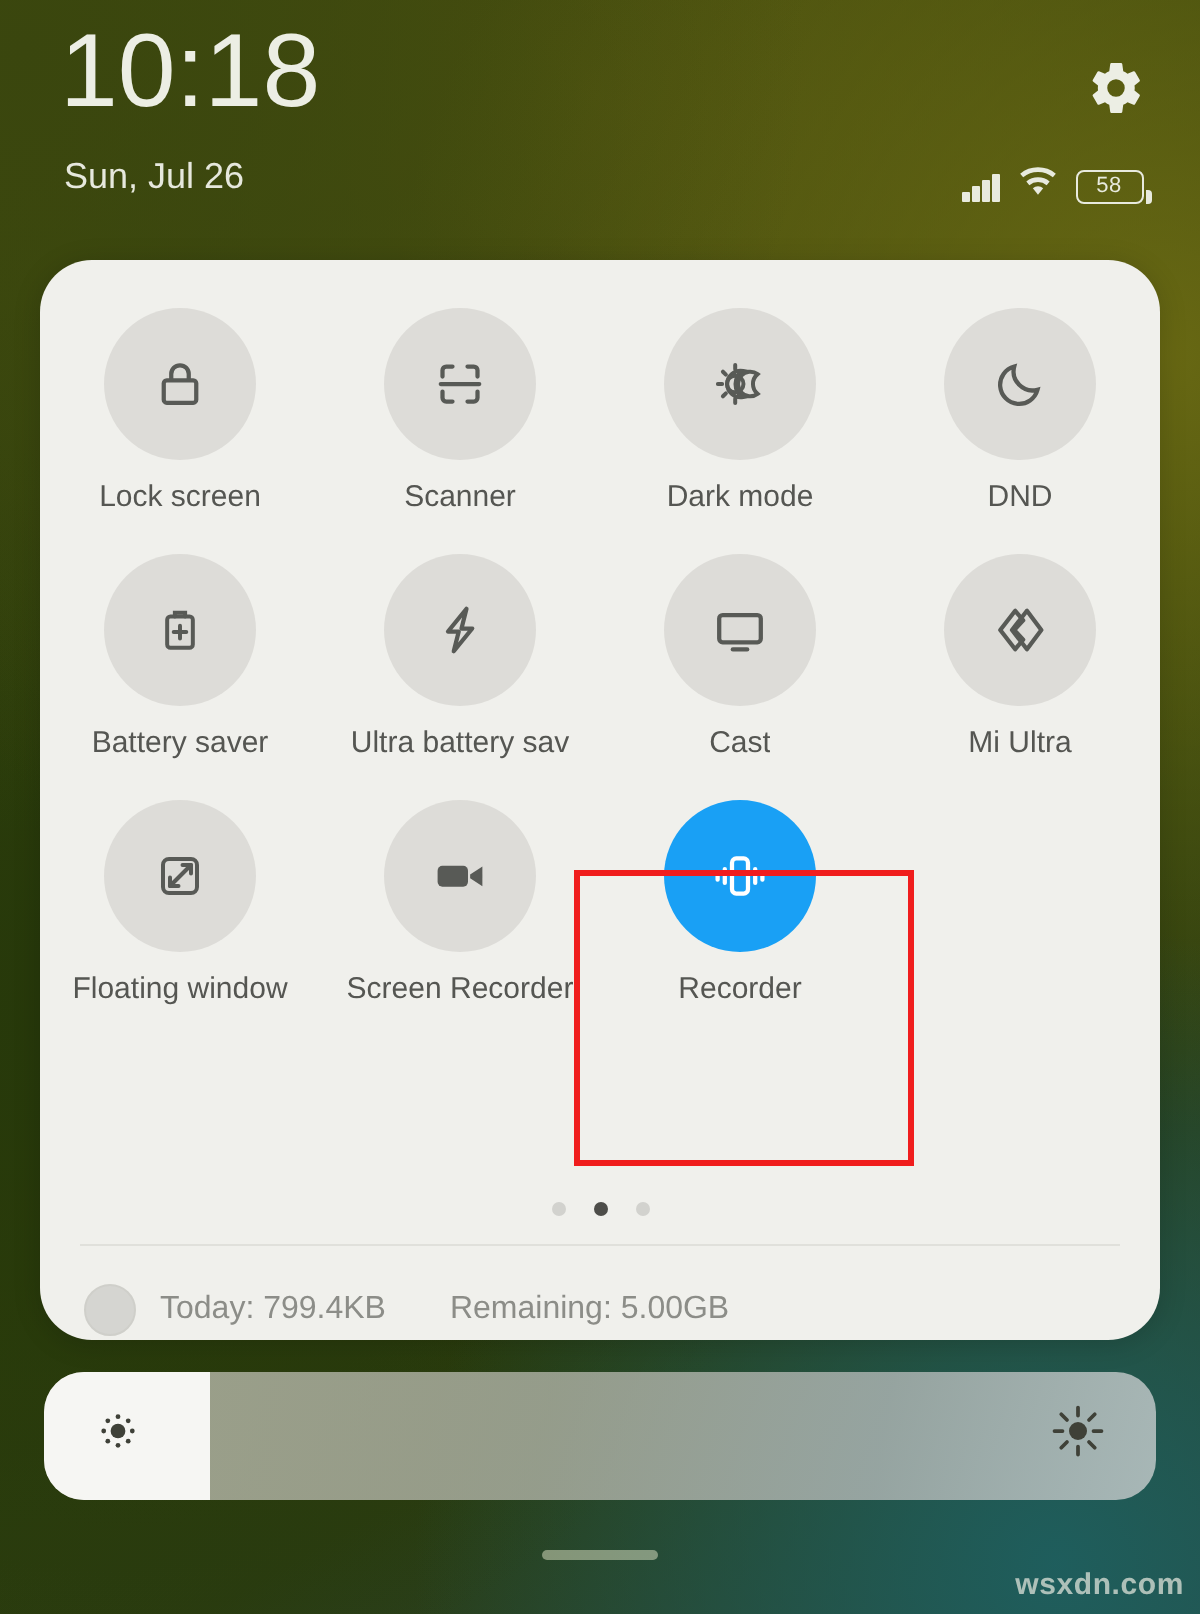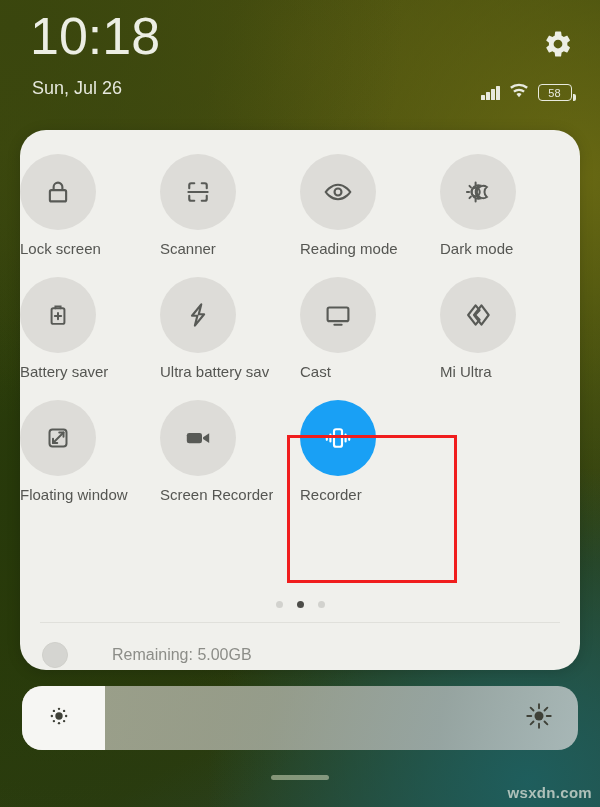--- a/index.html
+++ b/index.html
@@ -114,21 +114,21 @@
     left: 0;
     width: 100%;
     display: grid;
     grid-template-columns: repeat(4, 1fr);
     row-gap: 20px;
   }
 
   .toggle-cell {
     display: flex;
     flex-direction: column;
-    align-items: flex-start;
+    align-items: center;
     cursor: pointer;
   }
   .toggle-circle {
     width: 76px; height: 76px;
     border-radius: 50%;
     background: #dddcd8;
     display: flex; align-items: center; justify-content: center;
   }
   .toggle-circle.active { background: #19a0f5; }
   .toggle-label {
@@ -310,42 +310,41 @@
           <path d="M5 9V6.5A1.5 1.5 0 0 1 6.5 5H9"></path>
           <path d="M15 5h2.5A1.5 1.5 0 0 1 19 6.5V9"></path>
           <path d="M19 15v2.5a1.5 1.5 0 0 1-1.5 1.5H15"></path>
           <path d="M9 19H6.5A1.5 1.5 0 0 1 5 17.5V15"></path>
           <path d="M4.3 12h15.4"></path>
         </svg>
       </div>
       <div class="toggle-label">Scanner</div>
     </div>
 
-    <div class="toggle-cell">
-      <div class="toggle-circle">
-        <svg width="32" height="32" viewBox="0 0 24 24" fill="none" stroke="#585a56" stroke-width="1.6">
-          <path d="M2.8 12S6.4 6.6 12 6.6 21.2 12 21.2 12 17.6 17.4 12 17.4 2.8 12 2.8 12z"></path>
-          <circle cx="12" cy="12" r="2.6"></circle>
-        </svg>
-      </div>
-      <div class="toggle-label">Reading mode</div>
-    </div>
 
     <div class="toggle-cell">
       <div class="toggle-circle">
         <svg width="32" height="32" viewBox="0 0 24 24" fill="none" stroke="#585a56" stroke-width="1.5" stroke-linecap="round">
           <path d="M13.2 7.1a5 5 0 1 0 0 9.8 5.6 5.6 0 0 1 0-9.8z" fill="none"></path>
           <circle cx="10.2" cy="12" r="3.1"></circle>
           <path d="M10.2 6.5v-1.6M10.2 19.1v-1.6M5.3 12H3.7M6.7 8.5 5.6 7.4M6.7 15.5l-1.1 1.1"></path>
           <path d="M18.6 8.3a4.6 4.6 0 1 0 0 7.4 4.8 4.8 0 0 1 0-7.4z"></path>
         </svg>
       </div>
       <div class="toggle-label">Dark mode</div>
     </div>
 
+    <div class="toggle-cell">
+      <div class="toggle-circle">
+        <svg width="30" height="30" viewBox="0 0 24 24" fill="none" stroke="#585a56" stroke-width="1.7">
+          <path d="M19 14.3A7.6 7.6 0 0 1 9.7 5a7.6 7.6 0 1 0 9.3 9.3z"></path>
+        </svg>
+      </div>
+      <div class="toggle-label">DND</div>
+    </div>
 
     <div class="toggle-cell">
       <div class="toggle-circle">
         <svg width="28" height="28" viewBox="0 0 24 24" fill="none" stroke="#585a56" stroke-width="1.7" stroke-linecap="round">
           <rect x="6.5" y="6.2" width="11" height="13.4" rx="1.4"></rect>
           <path d="M9.8 6.2V4.6h4.4v1.6"></path>
           <path d="M12 10.2v5.4M9.3 12.9h5.4"></path>
         </svg>
       </div>
       <div class="toggle-label">Battery saver</div>
@@ -418,20 +417,21 @@
   <div id="page-dots">
     <span class="dot"></span>
     <span class="dot active"></span>
     <span class="dot"></span>
   </div>
 
   <div id="qs-divider"></div>
 
   <div id="data-usage">
     <span id="data-dot"></span>
+    <span class="usage-text">Today: 799.4KB</span>
     <span class="usage-text" id="usage-remaining">Remaining: 5.00GB</span>
   </div>
 
 </div>
 
 <div id="brightness-bar">
   <div id="brightness-fill" style="width: 15%;"></div>
   <span id="bright-low">
     <svg width="26" height="26" viewBox="0 0 24 24" fill="#3f4138">
       <circle cx="12" cy="12" r="3.4"></circle>

